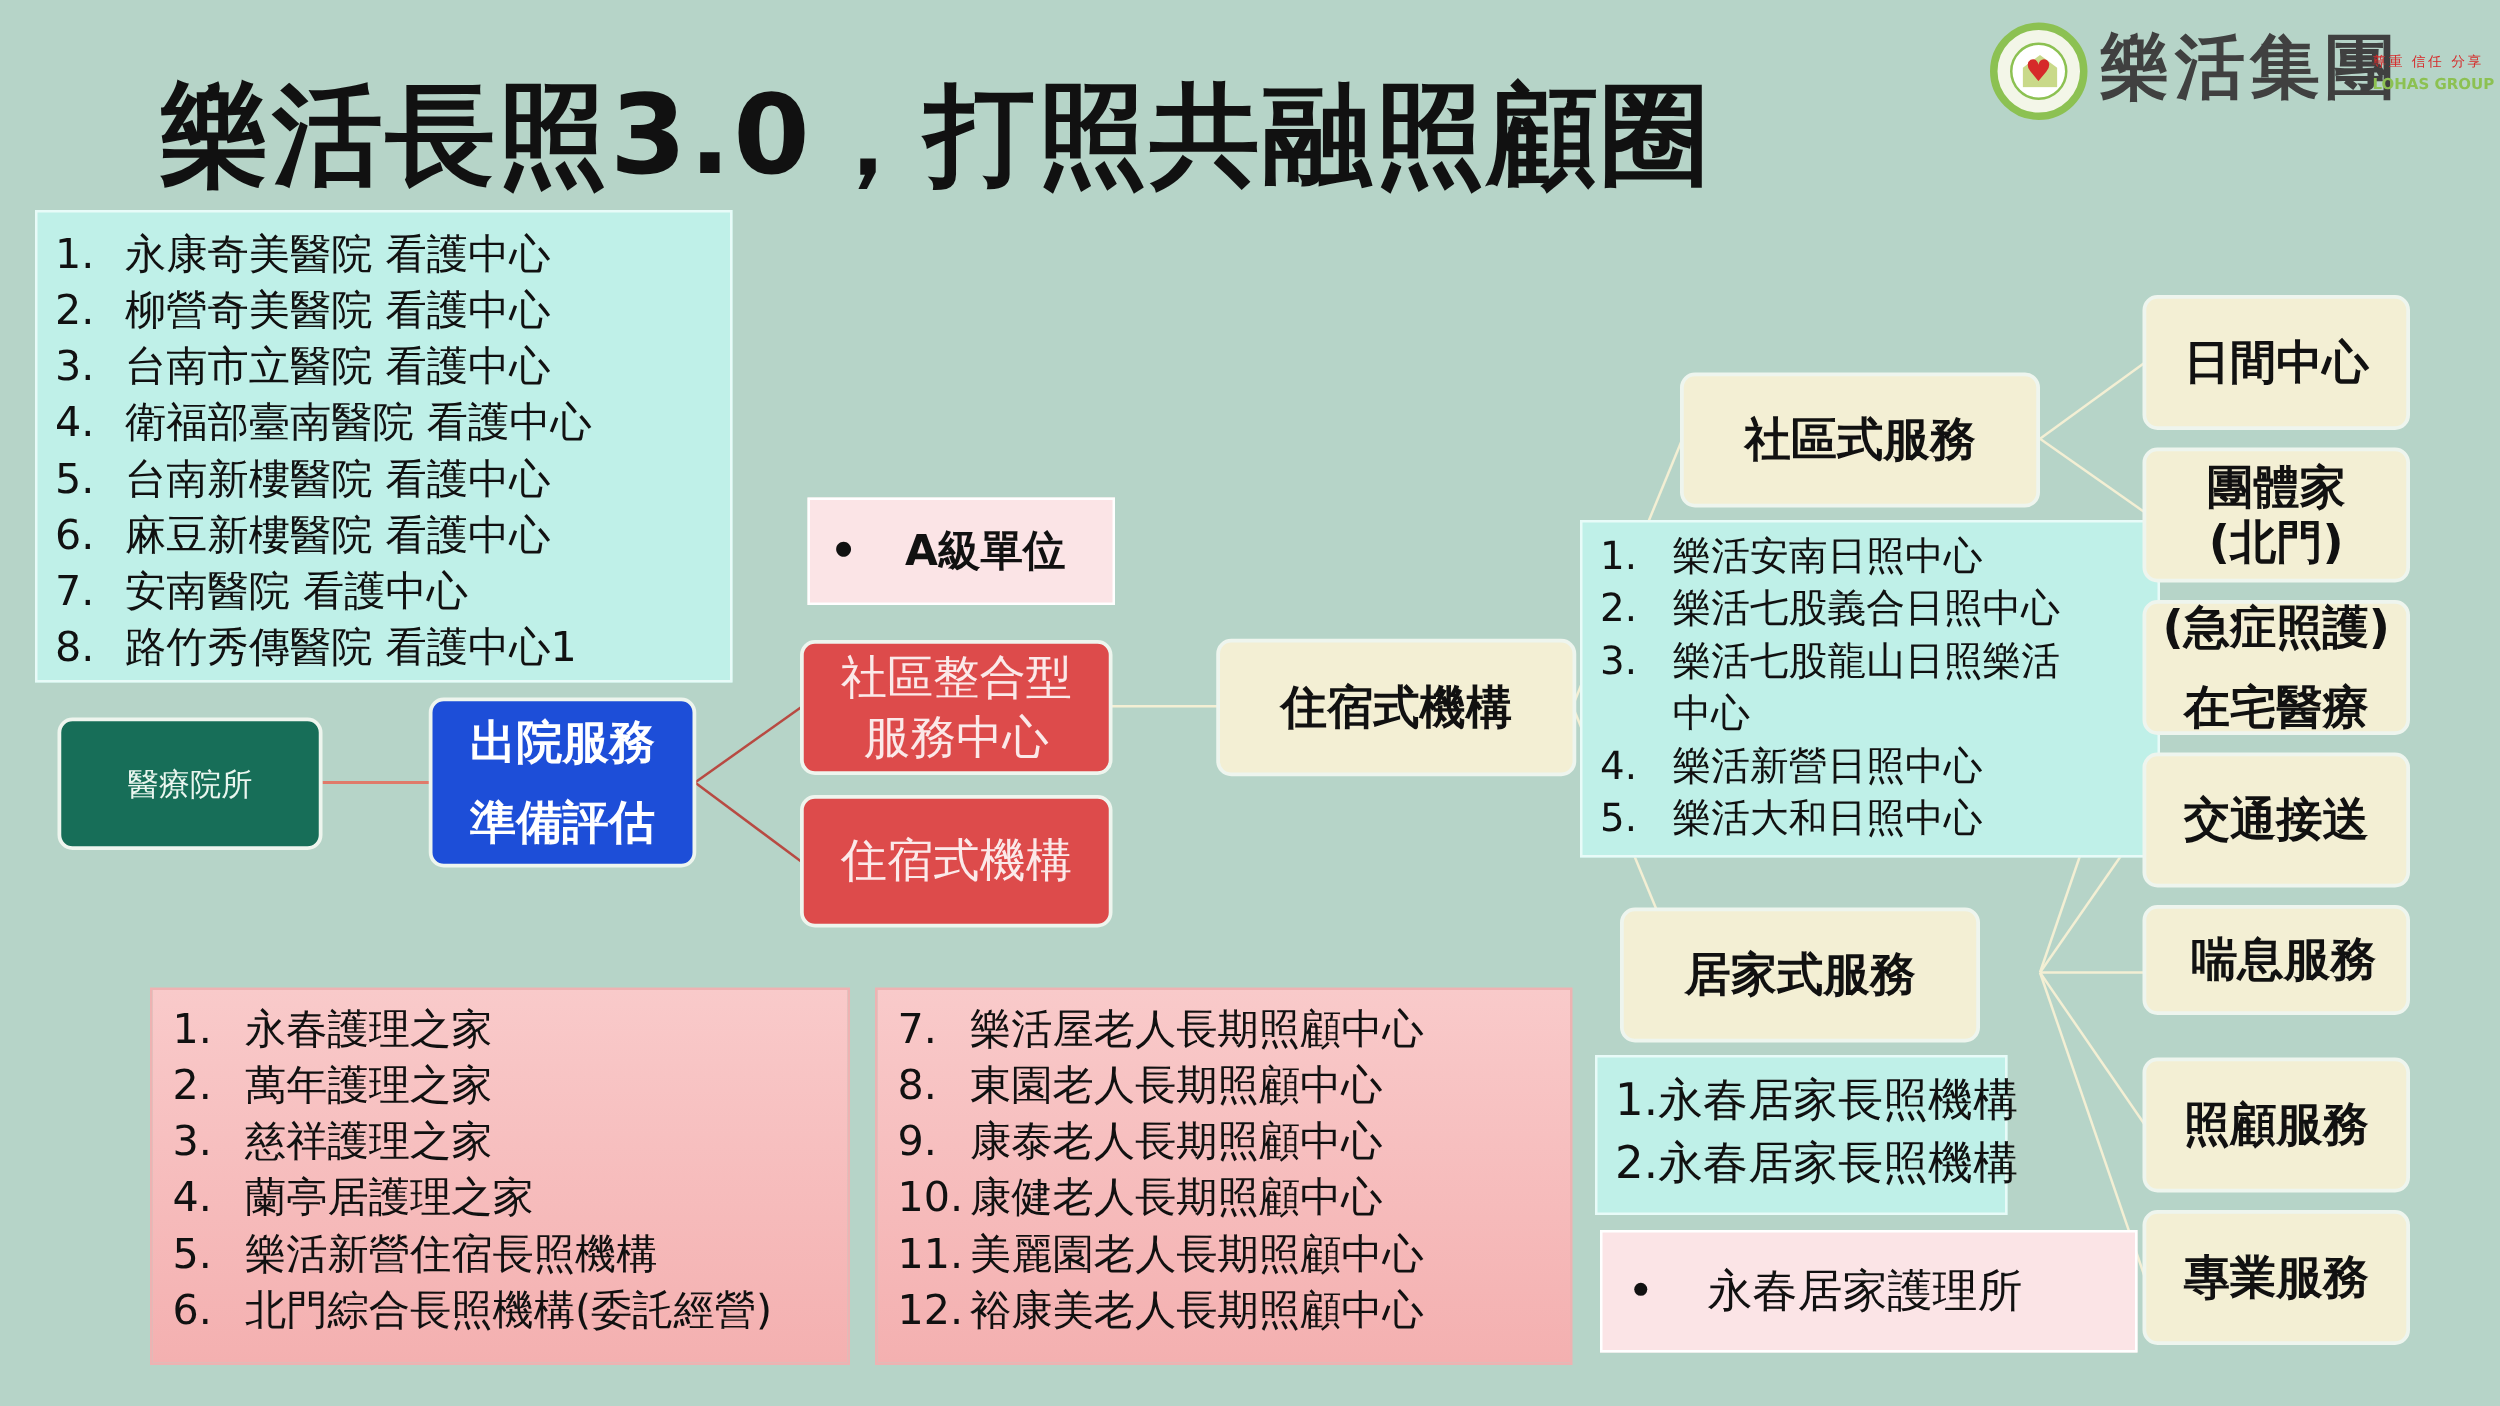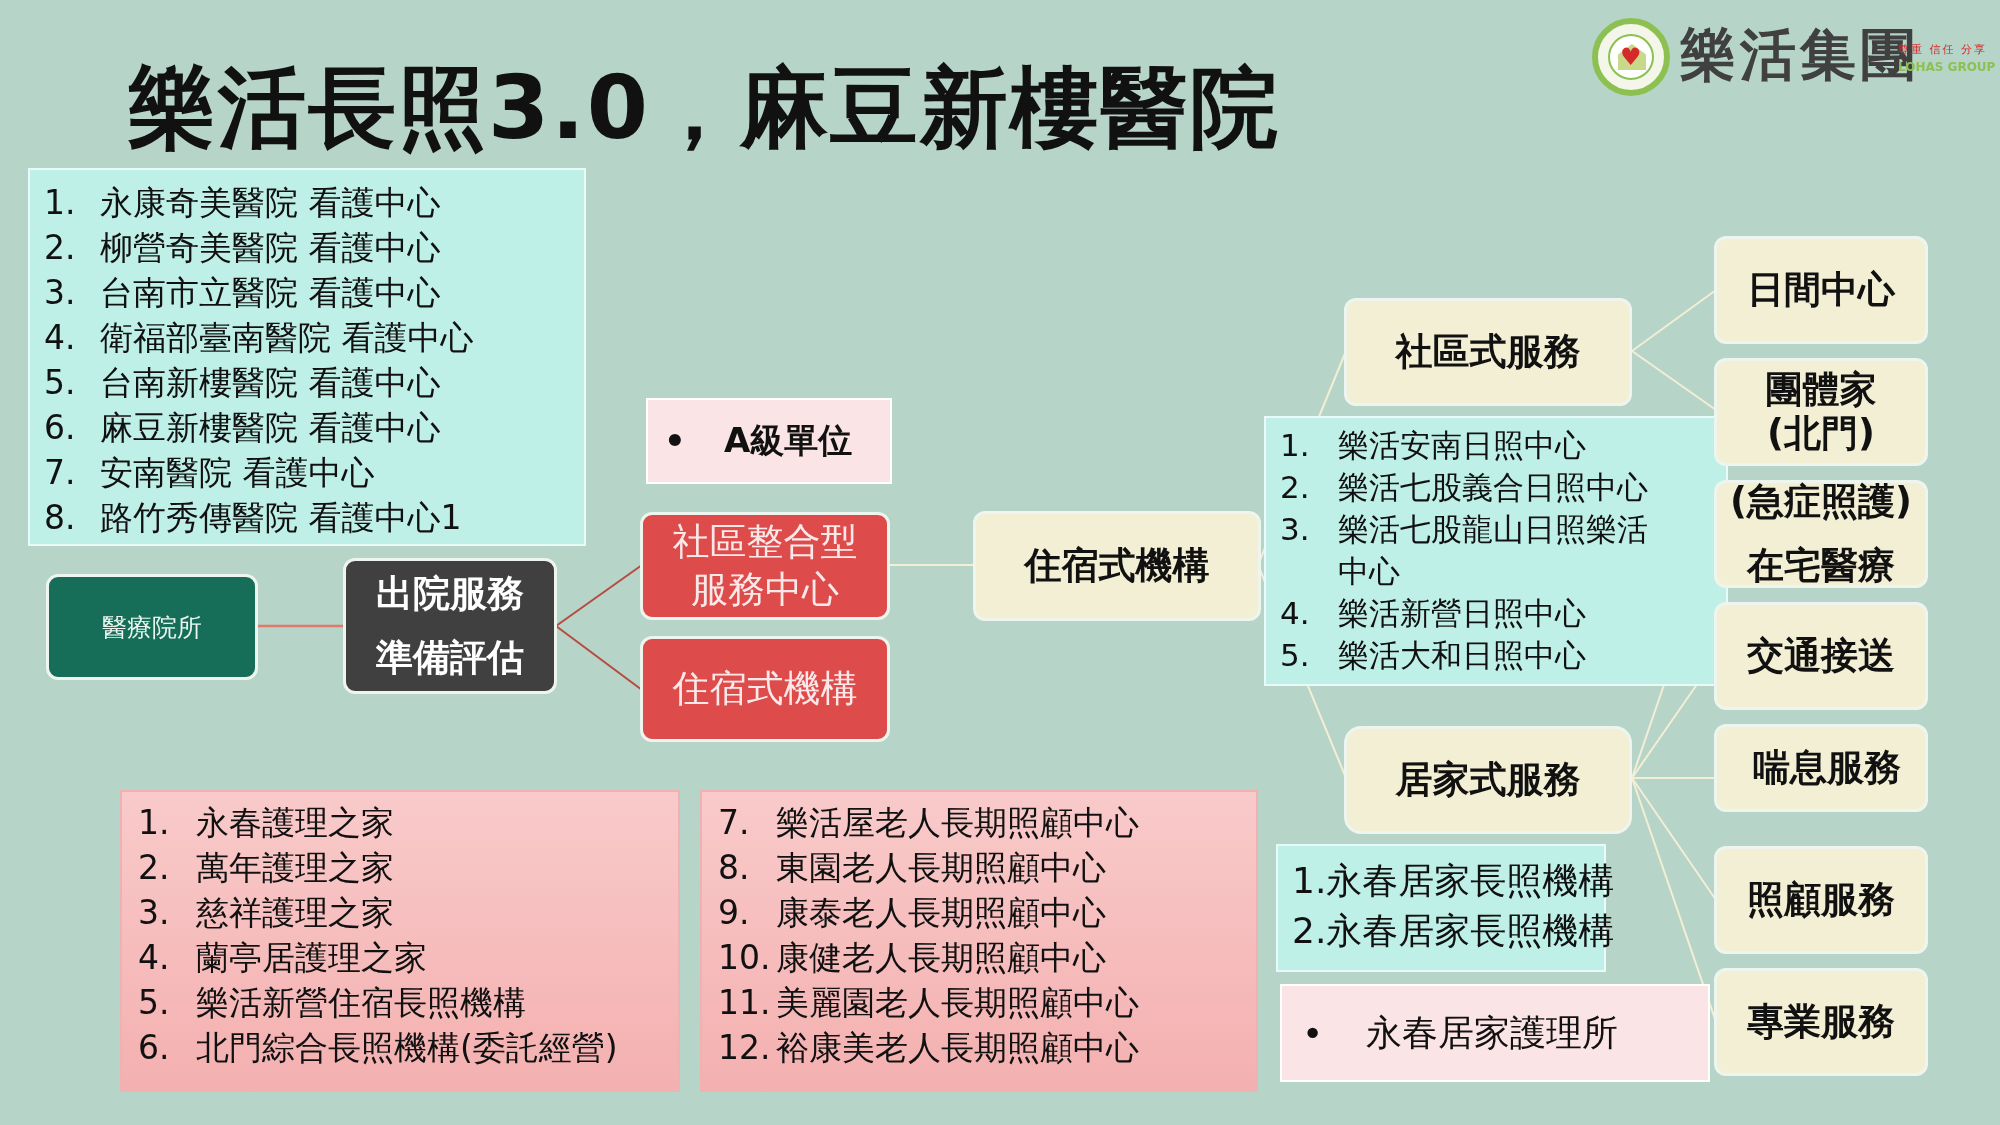--- a/index.html
+++ b/index.html
@@ -45,21 +45,21 @@
   .cyan { background: #bff0e8; border: 2px solid #e8fbf8; }
   .pink { background: linear-gradient(#f9caca, #f4b0b0); border: 2px solid #eeb2b2; }
   .lightpink { background: #fbe4e6; border: 2px solid #ffffff; }
 
   .node {
     display: flex; align-items: center; justify-content: center; text-align: center;
     border-radius: 12px; border: 3px solid #eef5ee;
   }
   .cream { background: #f3efd4; color: #111; font-weight: bold; font-size: 37px; }
   .red { background: #dd4b4b; color: #fbe9e9; font-size: 37px; line-height: 48px; }
-  .salmon { background: #404040; color: #ffffff; font-weight: bold; font-size: 37px; line-height: 64px; }
+  .salmon { background: #1d4ed8; color: #ffffff; font-weight: bold; font-size: 37px; line-height: 64px; }
   .darkgreen { background: #176e58; color: #eaf6ef; font-size: 25px; }
 
   svg.lines { position: absolute; left: 0; top: 0; }
 </style>
 </head>
 <body>
 
 <svg class="lines" width="2000" height="1125">
 
   <line x1="258" y1="626" x2="345" y2="626" stroke="#e07a6a" stroke-width="2.5"></line>
@@ -71,21 +71,21 @@
   <line x1="1258" y1="565" x2="1346" y2="778" stroke="#f3efd4" stroke-width="2"></line>
   <line x1="1632" y1="351" x2="1716" y2="290" stroke="#f3efd4" stroke-width="2"></line>
   <line x1="1632" y1="351" x2="1716" y2="410" stroke="#f3efd4" stroke-width="2"></line>
   <line x1="1632" y1="778" x2="1716" y2="533" stroke="#f3efd4" stroke-width="2"></line>
   <line x1="1632" y1="778" x2="1716" y2="657" stroke="#f3efd4" stroke-width="2"></line>
   <line x1="1632" y1="778" x2="1716" y2="778" stroke="#f3efd4" stroke-width="2"></line>
   <line x1="1632" y1="778" x2="1716" y2="900" stroke="#f3efd4" stroke-width="2"></line>
   <line x1="1632" y1="778" x2="1716" y2="1022" stroke="#f3efd4" stroke-width="2"></line>
 </svg>
 
-<div class="abs title">樂活長照3.0，麻豆新樓醫院</div>
+<div class="abs title">樂活長照3.0，打照共融照顧圈</div>
 
 <div class="abs logo">
   <div class="logo-circle">
     <div class="logo-inner">
       <div class="logo-house"></div>
       <div class="logo-heart">♥</div>
     </div>
   </div>
   <div class="logo-text">樂活集團</div>
   <div class="logo-slogan">尊重 信任 分享</div>
@@ -177,21 +177,21 @@
   <div class="row">
       <span class="num" style="width:58px">4.</span>
       <span>樂活新營日照中心</span>
     </div>
   <div class="row">
       <span class="num" style="width:58px">5.</span>
       <span>樂活大和日照中心</span>
     </div>
 </div>
 
-<div class="abs node cream" style="left:1344px; top:726px; width:288px; height:108px;border-radius:17px;">
+<div class="abs node cream" style="left:1296px; top:726px; width:288px; height:108px;">
   <span>居家式服務</span>
 </div>
 
 <div class="abs listbox cyan" style="left:1276px; top:844px; width:330px; height:128px; font-size:36px; line-height:50px; padding-top:10px; padding-left:14px;">
   <div class="row">
       <span class="num" style="width:56px">1.</span>
       <span>永春居家長照機構</span>
     </div>
   <div class="row">
       <span class="num" style="width:56px">2.</span>

